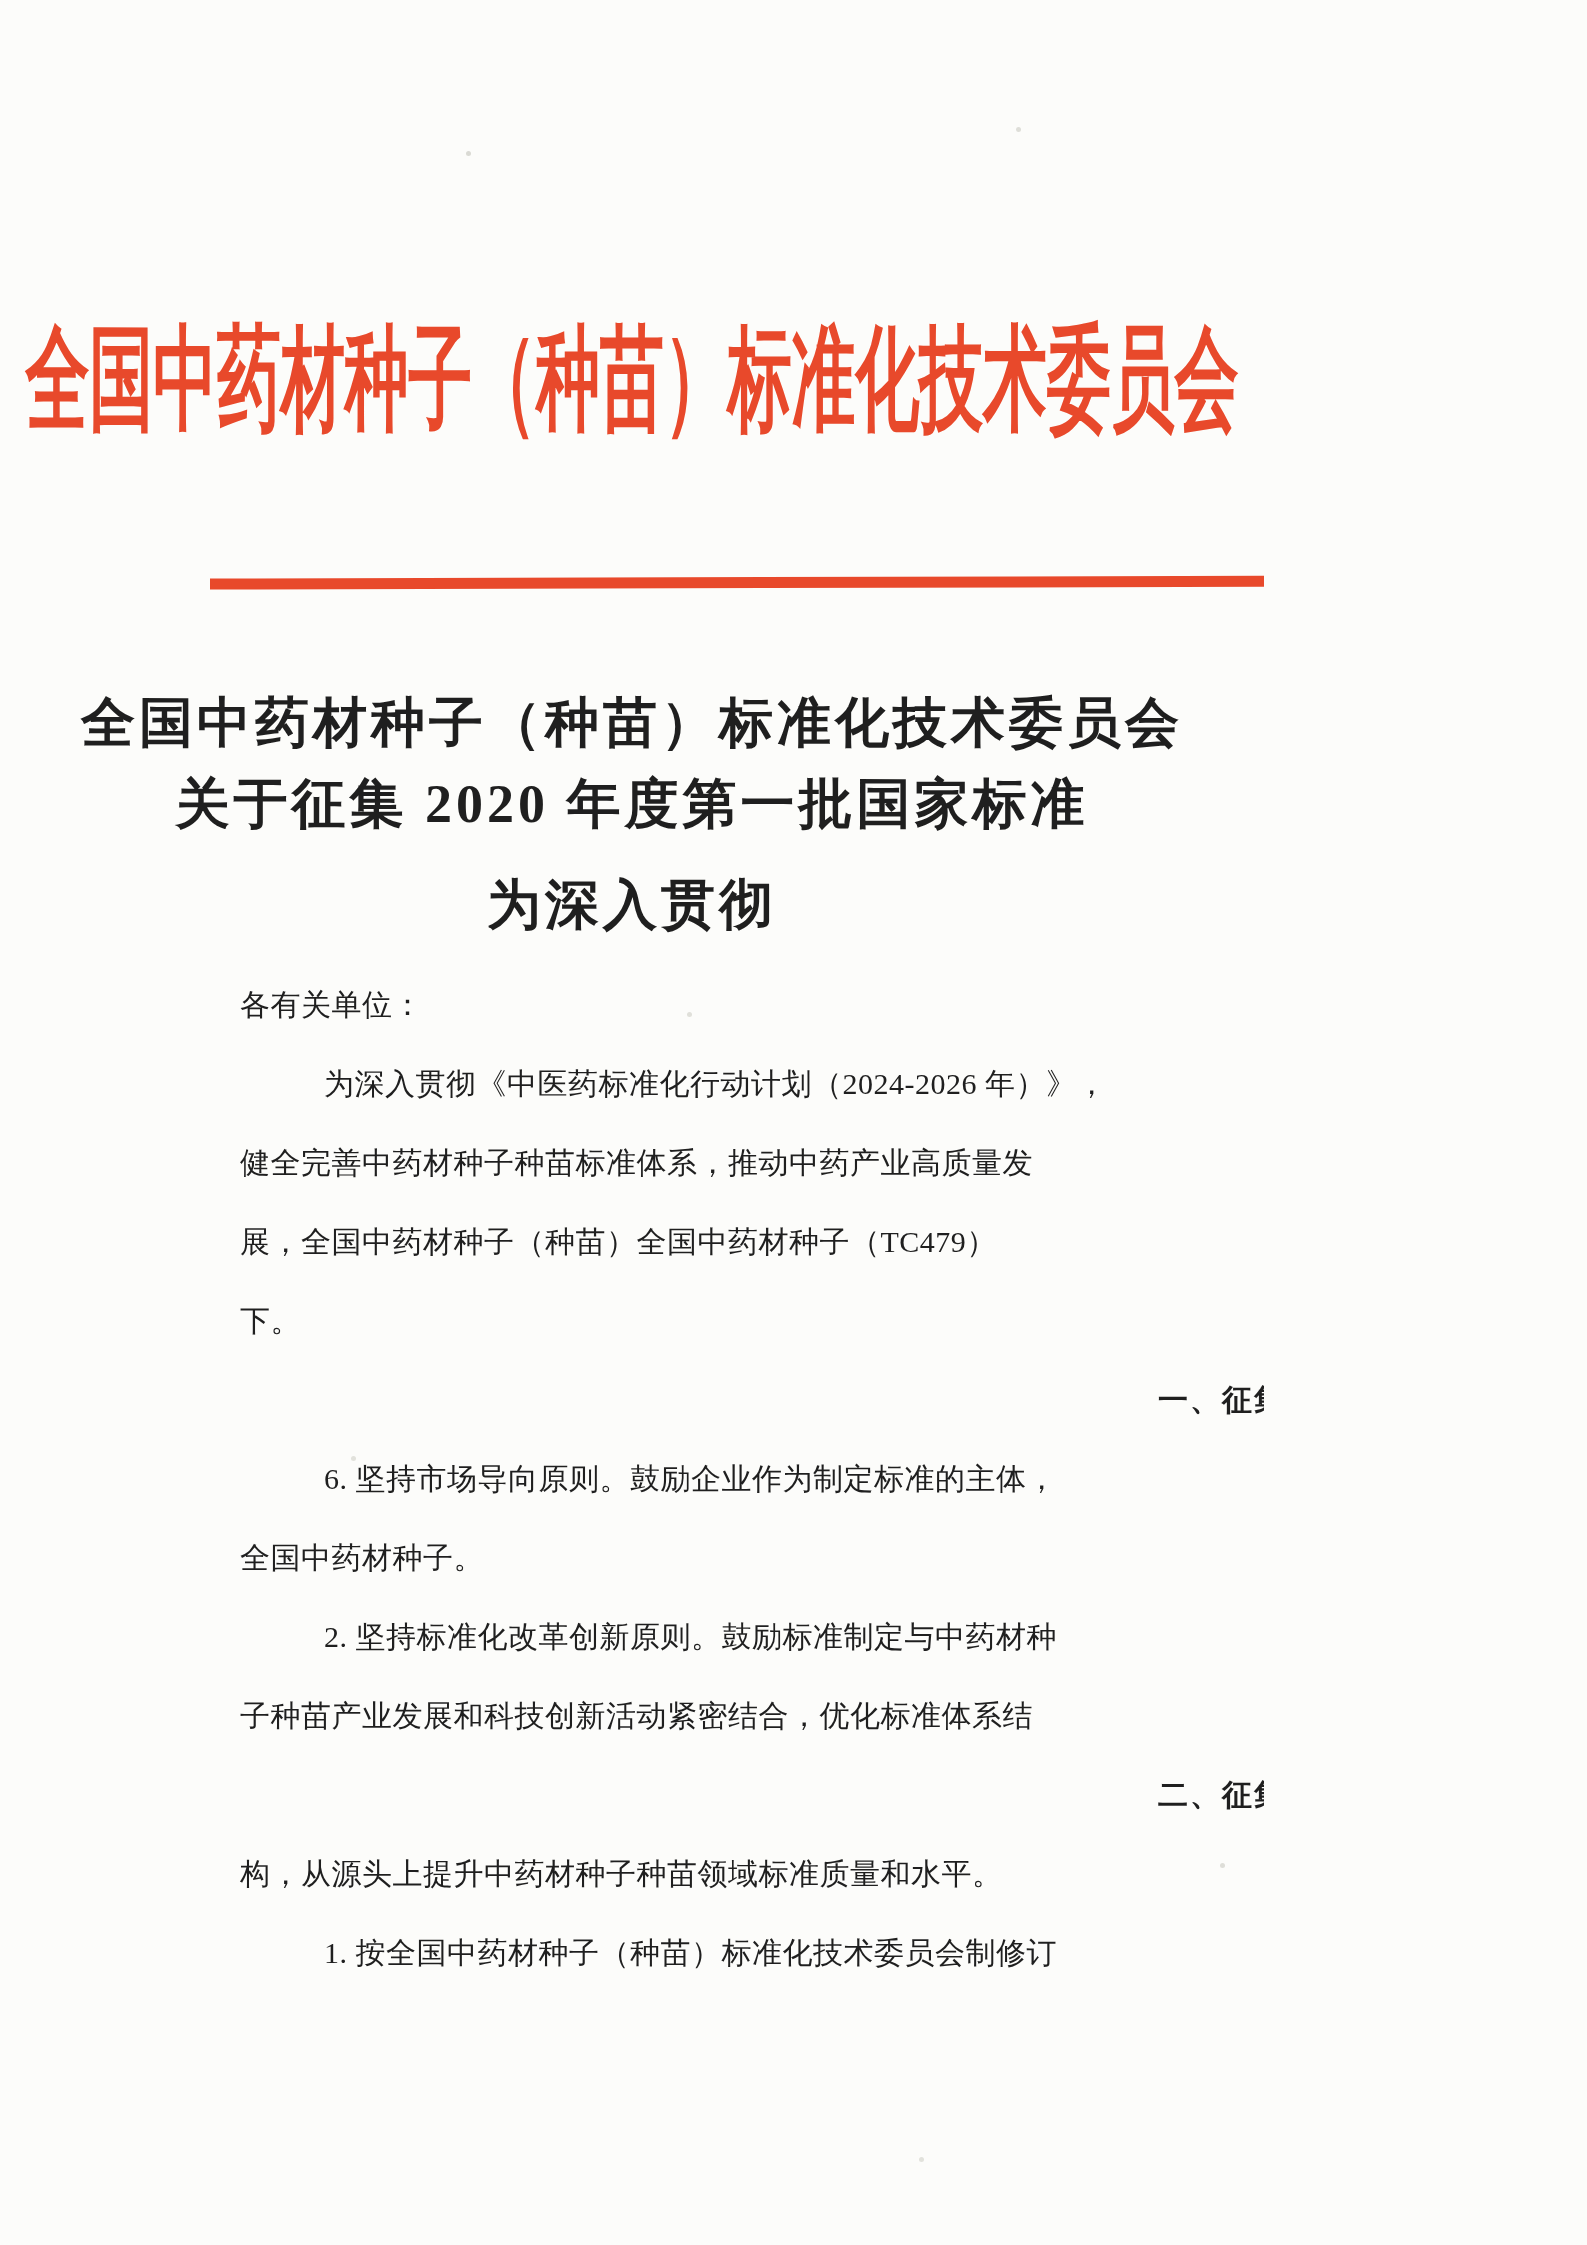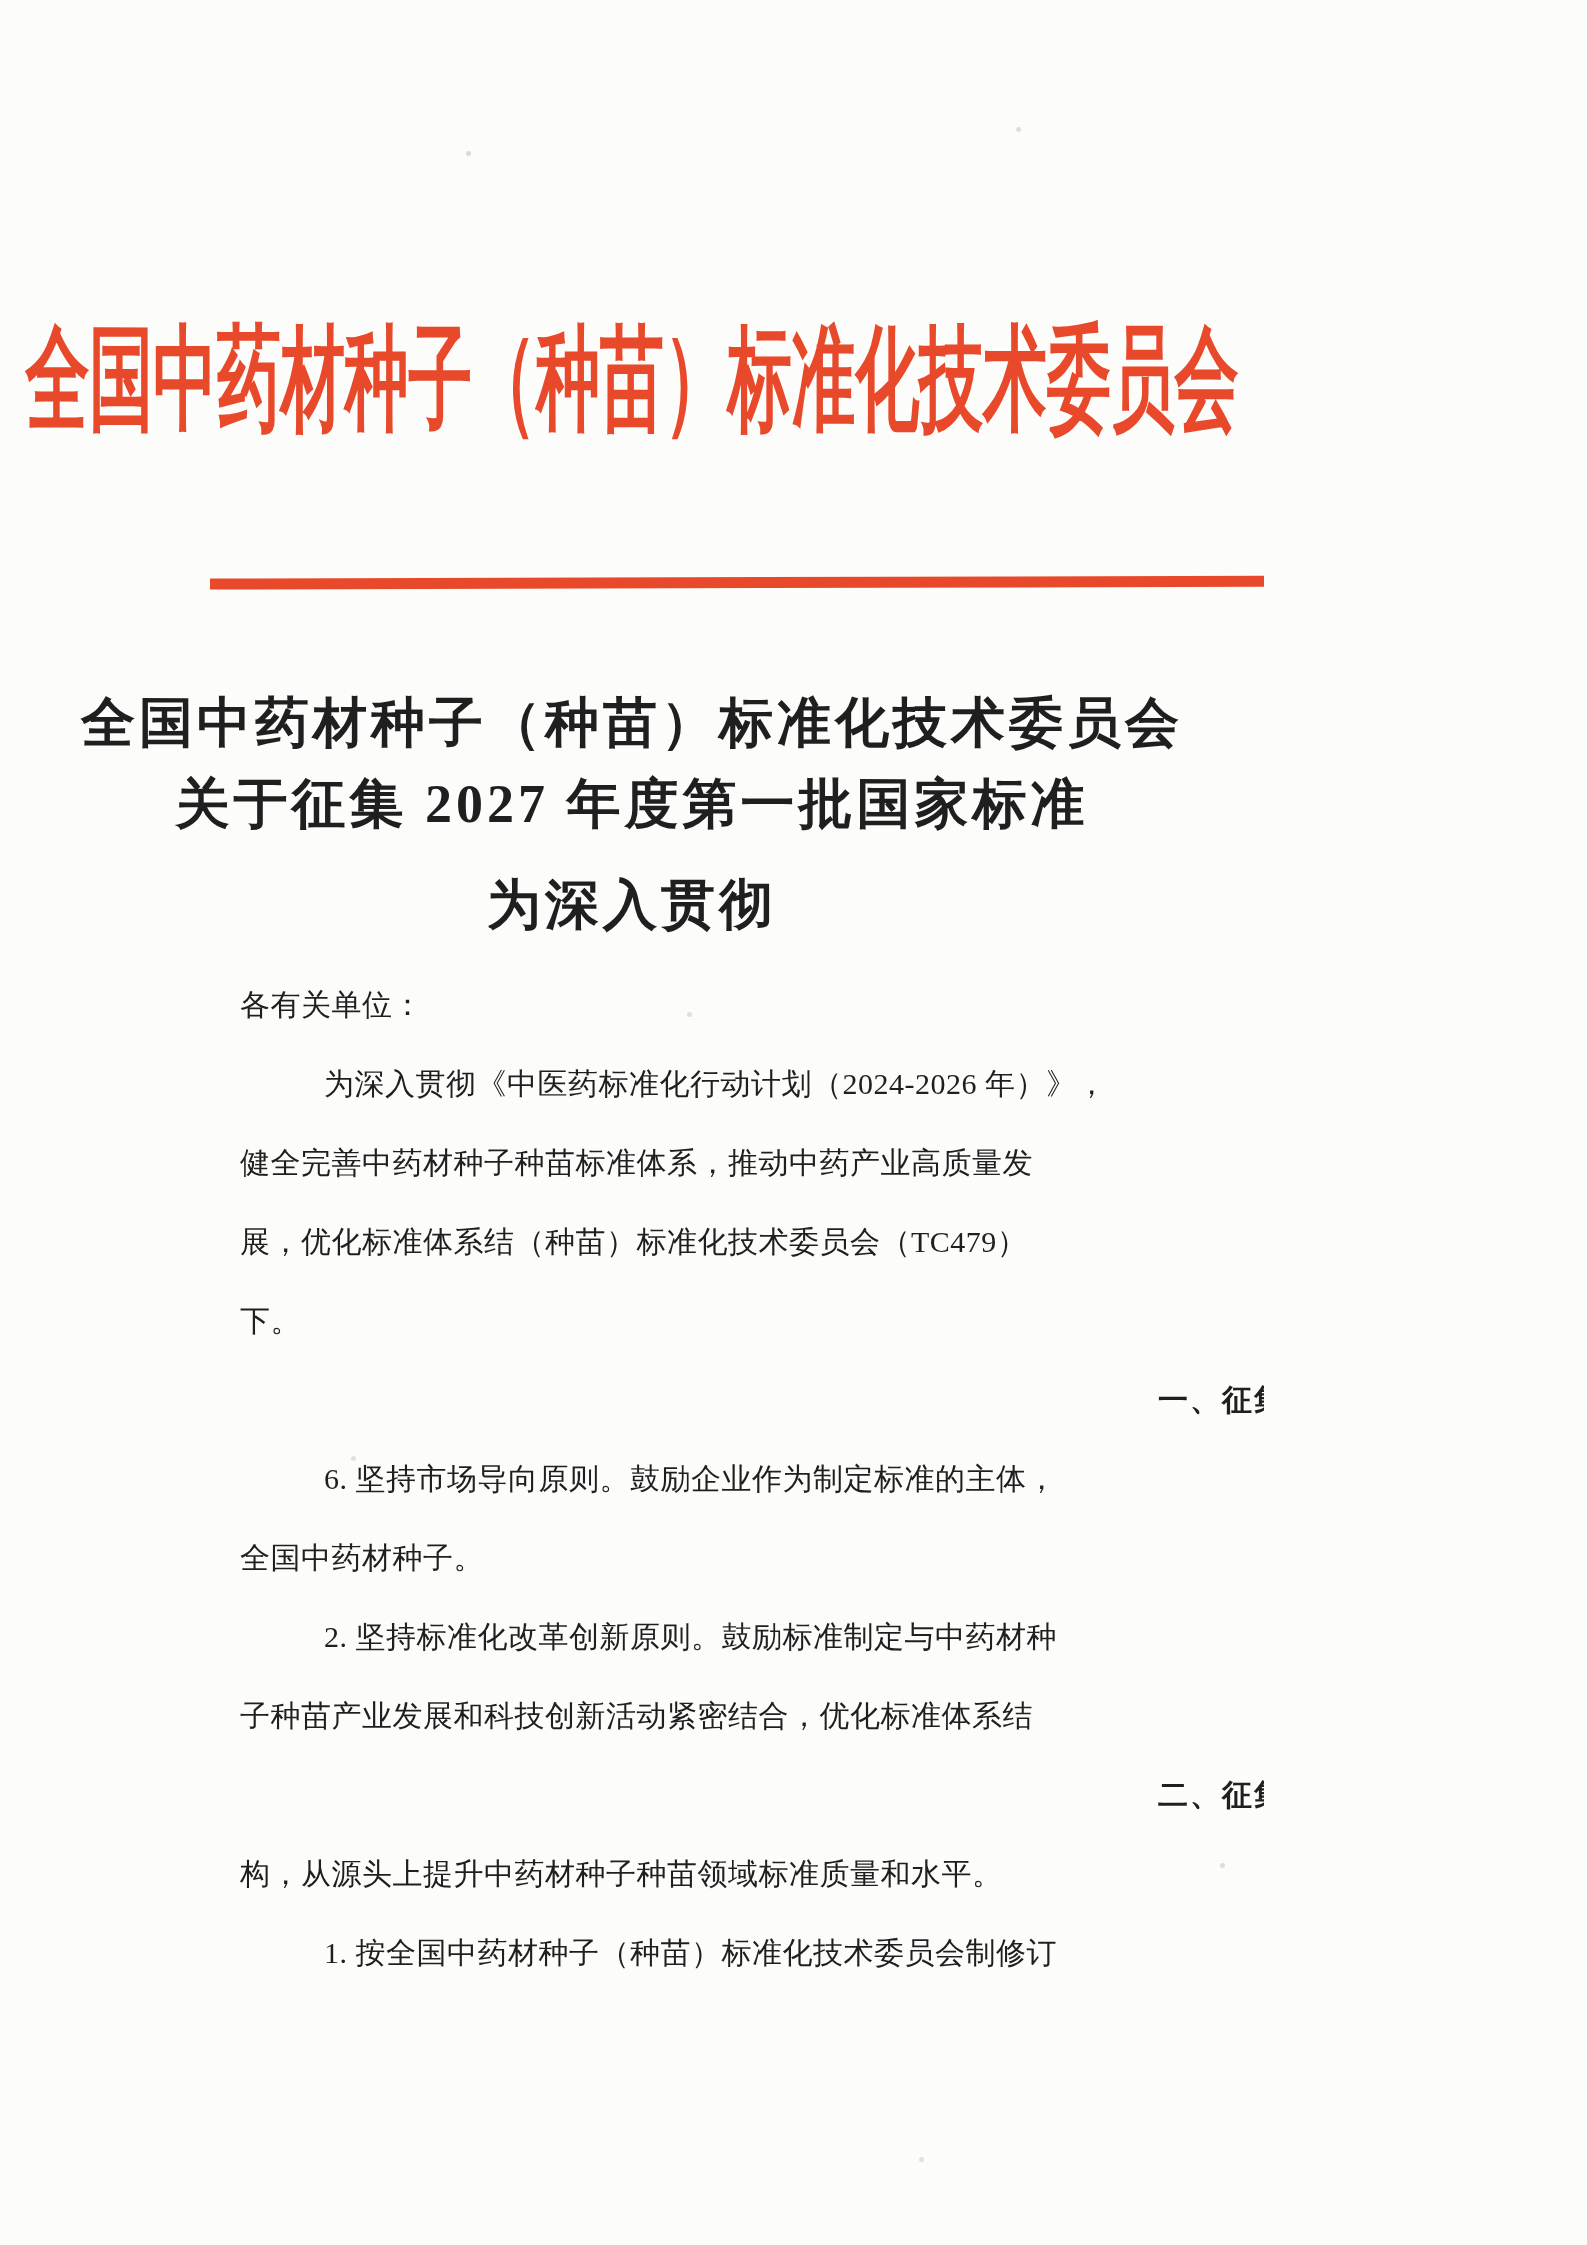--- a/index.html
+++ b/index.html
@@ -109,29 +109,29 @@
 <div class="paper">
 
   <div class="letterhead">
     <div class="org">全国中药材种子（种苗）标准化技术委员会</div>
   </div>
 
   <div class="red-rule"></div>
 
   <div class="doc-title">
     <div class="t-line">全国中药材种子（种苗）标准化技术委员会</div>
-    <div class="t-line">关于征集 2027 年度第一批国家标准</div>
+    <div class="t-line">关于征集 2020 年度第一批国家标准</div>
     <div class="t-line t-line-3">为深入贯彻</div>
   </div>
 
   <div class="body-text">
     <div class="b-line">各有关单位：</div>
     <div class="b-line indent">为深入贯彻《中医药标准化行动计划（2024-2026 年）》，</div>
     <div class="b-line">健全完善中药材种子种苗标准体系，推动中药产业高质量发</div>
-    <div class="b-line">展，优化标准体系结（种苗）标准化技术委员会（TC479）</div>
+    <div class="b-line">展，全国中药材种子（种苗）全国中药材种子（TC479）</div>
     <div class="b-line">下。</div>
     <div class="b-line indent heading">一、征集原则</div>
     <div class="b-line indent">6. 坚持市场导向原则。鼓励企业作为制定标准的主体，</div>
     <div class="b-line">全国中药材种子。</div>
     <div class="b-line indent">2. 坚持标准化改革创新原则。鼓励标准制定与中药材种</div>
     <div class="b-line">子种苗产业发展和科技创新活动紧密结合，优化标准体系结</div>
     <div class="b-line indent heading">二、征集重点</div>
     <div class="b-line">构，从源头上提升中药材种子种苗领域标准质量和水平。</div>
     <div class="b-line indent">1. 按全国中药材种子（种苗）标准化技术委员会制修订</div>
   </div>

